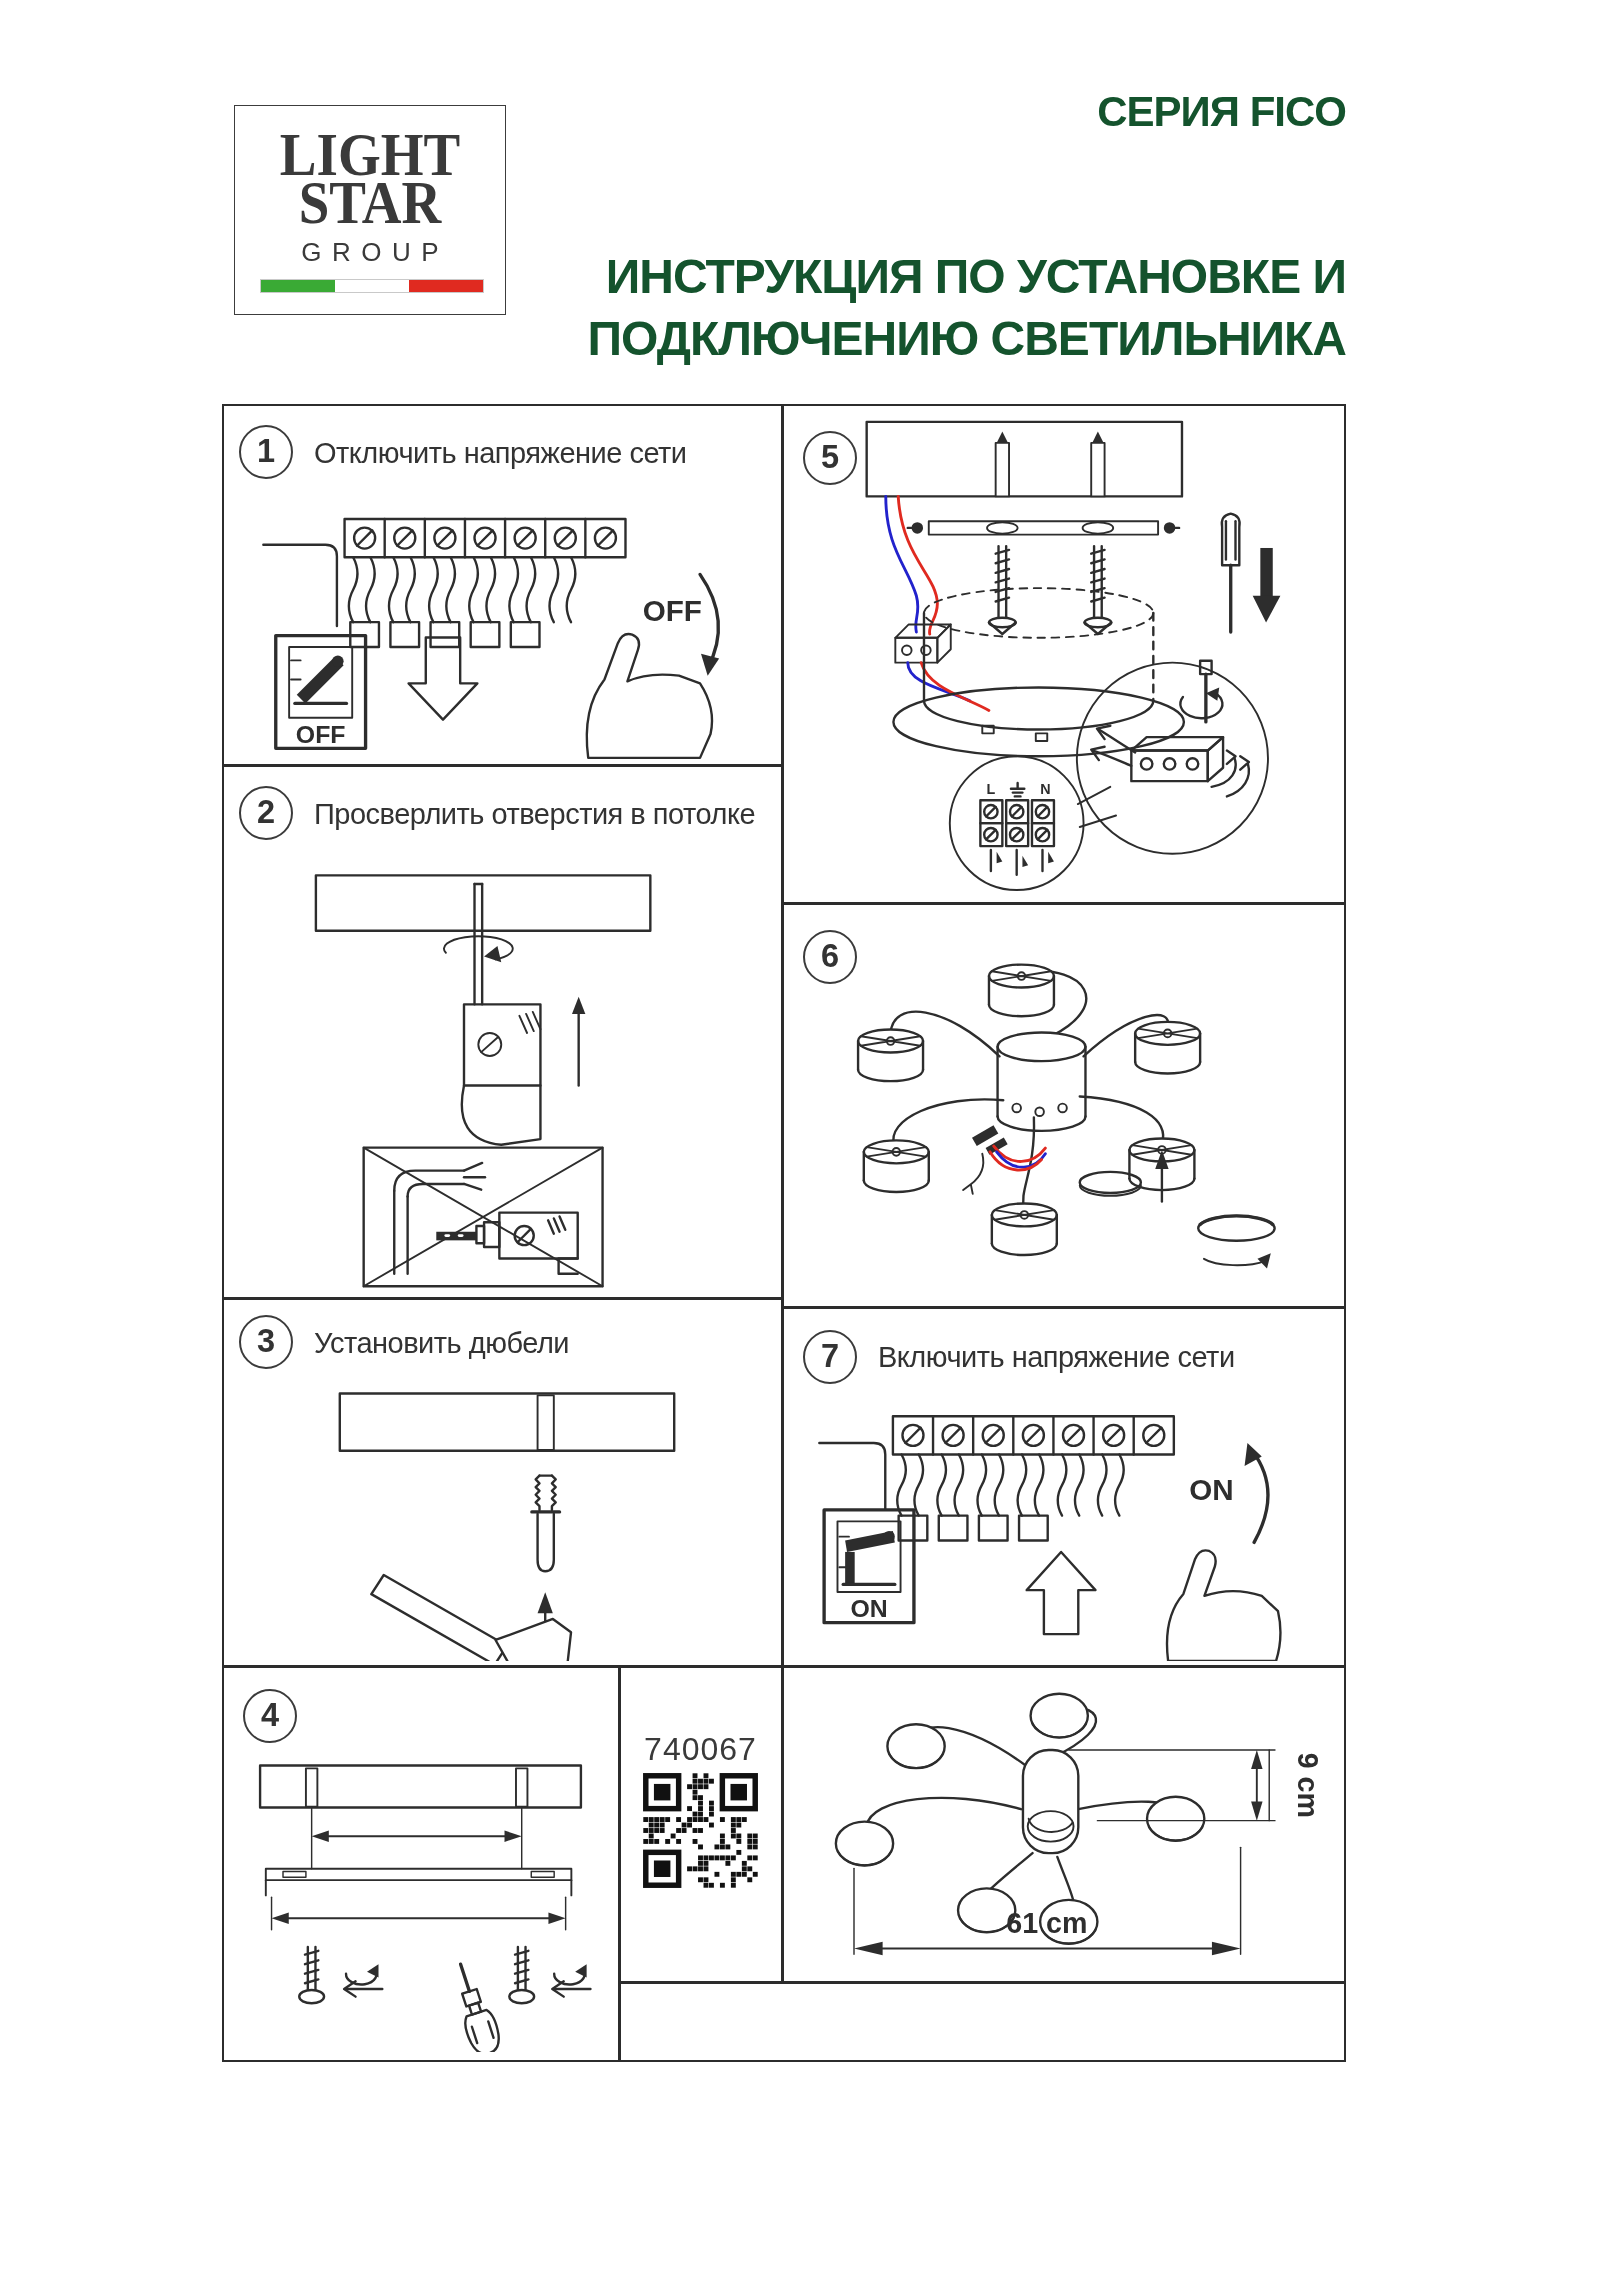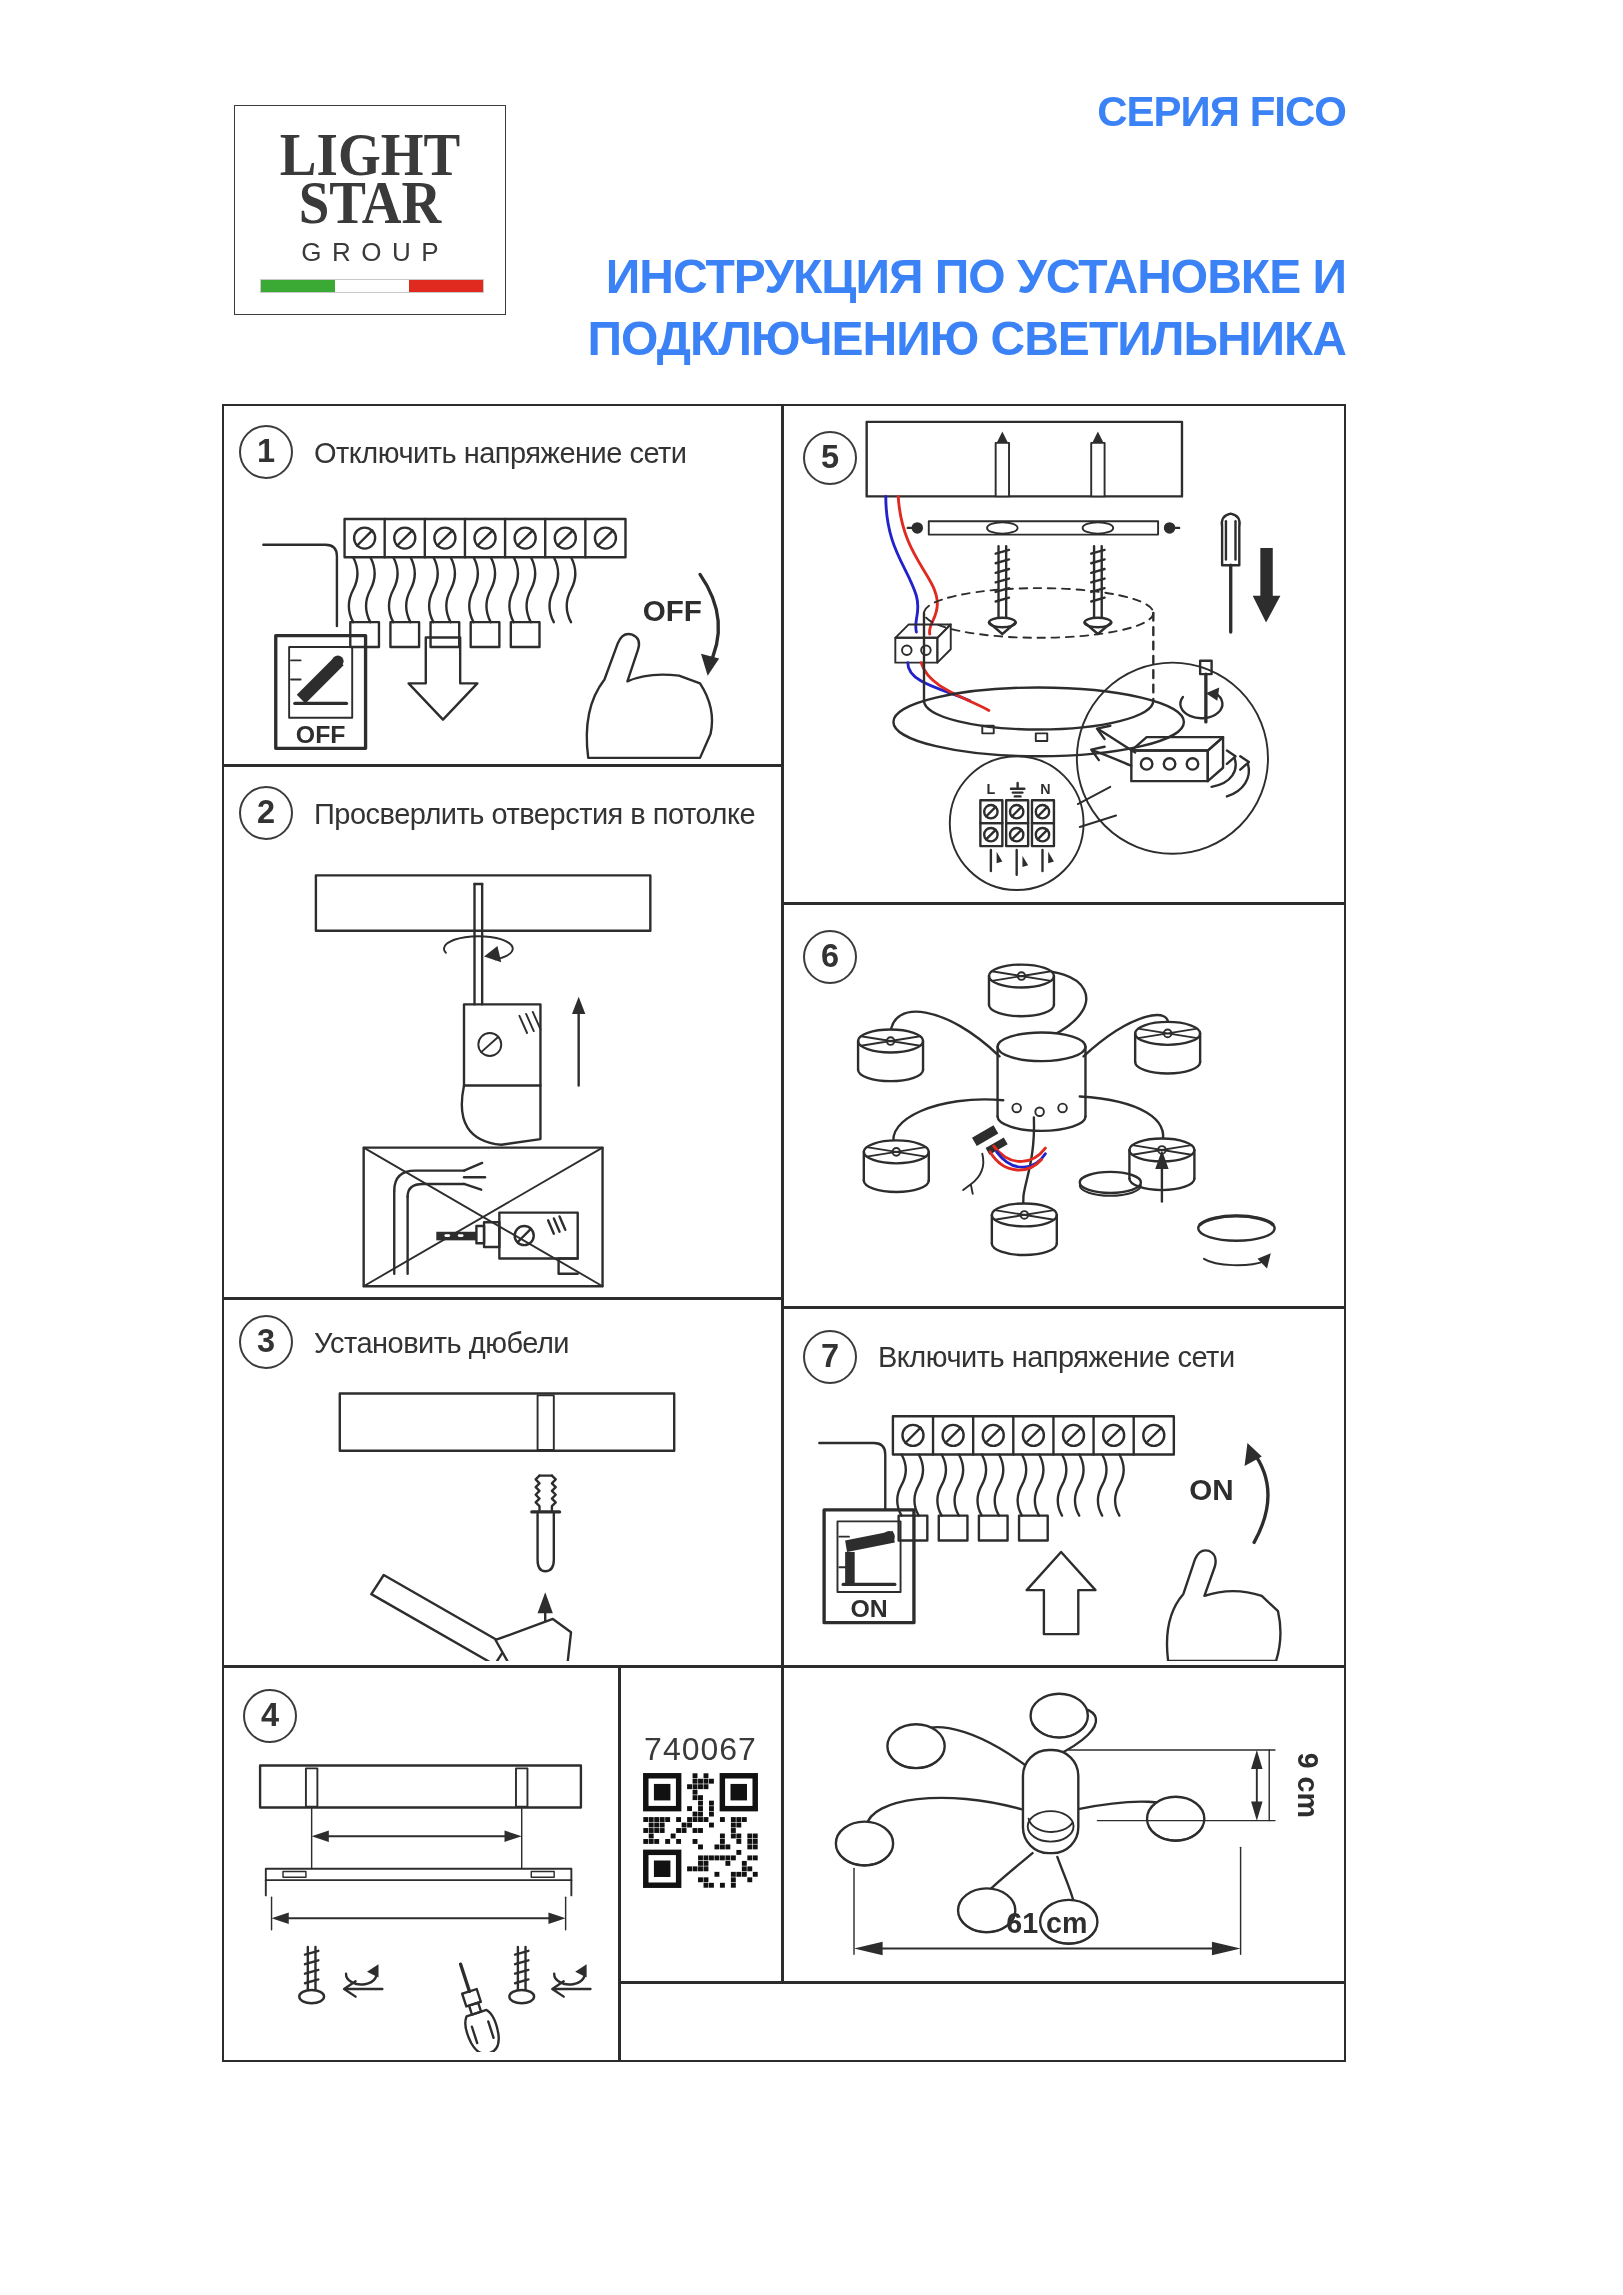--- a/index.html
+++ b/index.html
@@ -1,19 +1,19 @@
 <!DOCTYPE html>
 <html><head>
 <meta charset="utf-8">
 <style>
   html,body{margin:0;padding:0;background:#ffffff;}
   #page{position:relative;width:1623px;height:2295px;background:#fff;overflow:hidden;
         font-family:"Liberation Sans",sans-serif;color:#2d2d2d;}
   
-  .hdr{position:absolute;right:277px;text-align:left;color:#3b82f6;font-weight:bold;letter-spacing:-1px;}
+  .hdr{position:absolute;right:277px;text-align:left;color:#14532d;font-weight:bold;letter-spacing:-1px;}
   .hdr-sm{font-size:42px;}
   .hdr-lg{font-size:48px;}
   
   .logo-box{position:absolute;left:234px;top:105px;width:272px;height:210px;border:1.9px solid #3c3c3c;box-sizing:border-box;}
   .logo-word{font-family:"Liberation Serif",serif;font-weight:bold;color:#3a3a3a;text-align:center;
              font-size:55px;line-height:0.88;letter-spacing:0px;transform:scaleY(1.12);}
   .logo-group{font-size:26px;color:#3a3a3a;text-align:center;letter-spacing:10.5px;text-indent:10.5px;margin-top:9.6px;}
   .flag{position:absolute;left:25px;bottom:21px;width:222px;height:12.4px;border:1px solid #c9c9c9;display:flex;}
   .flag span{flex:1;}
   

